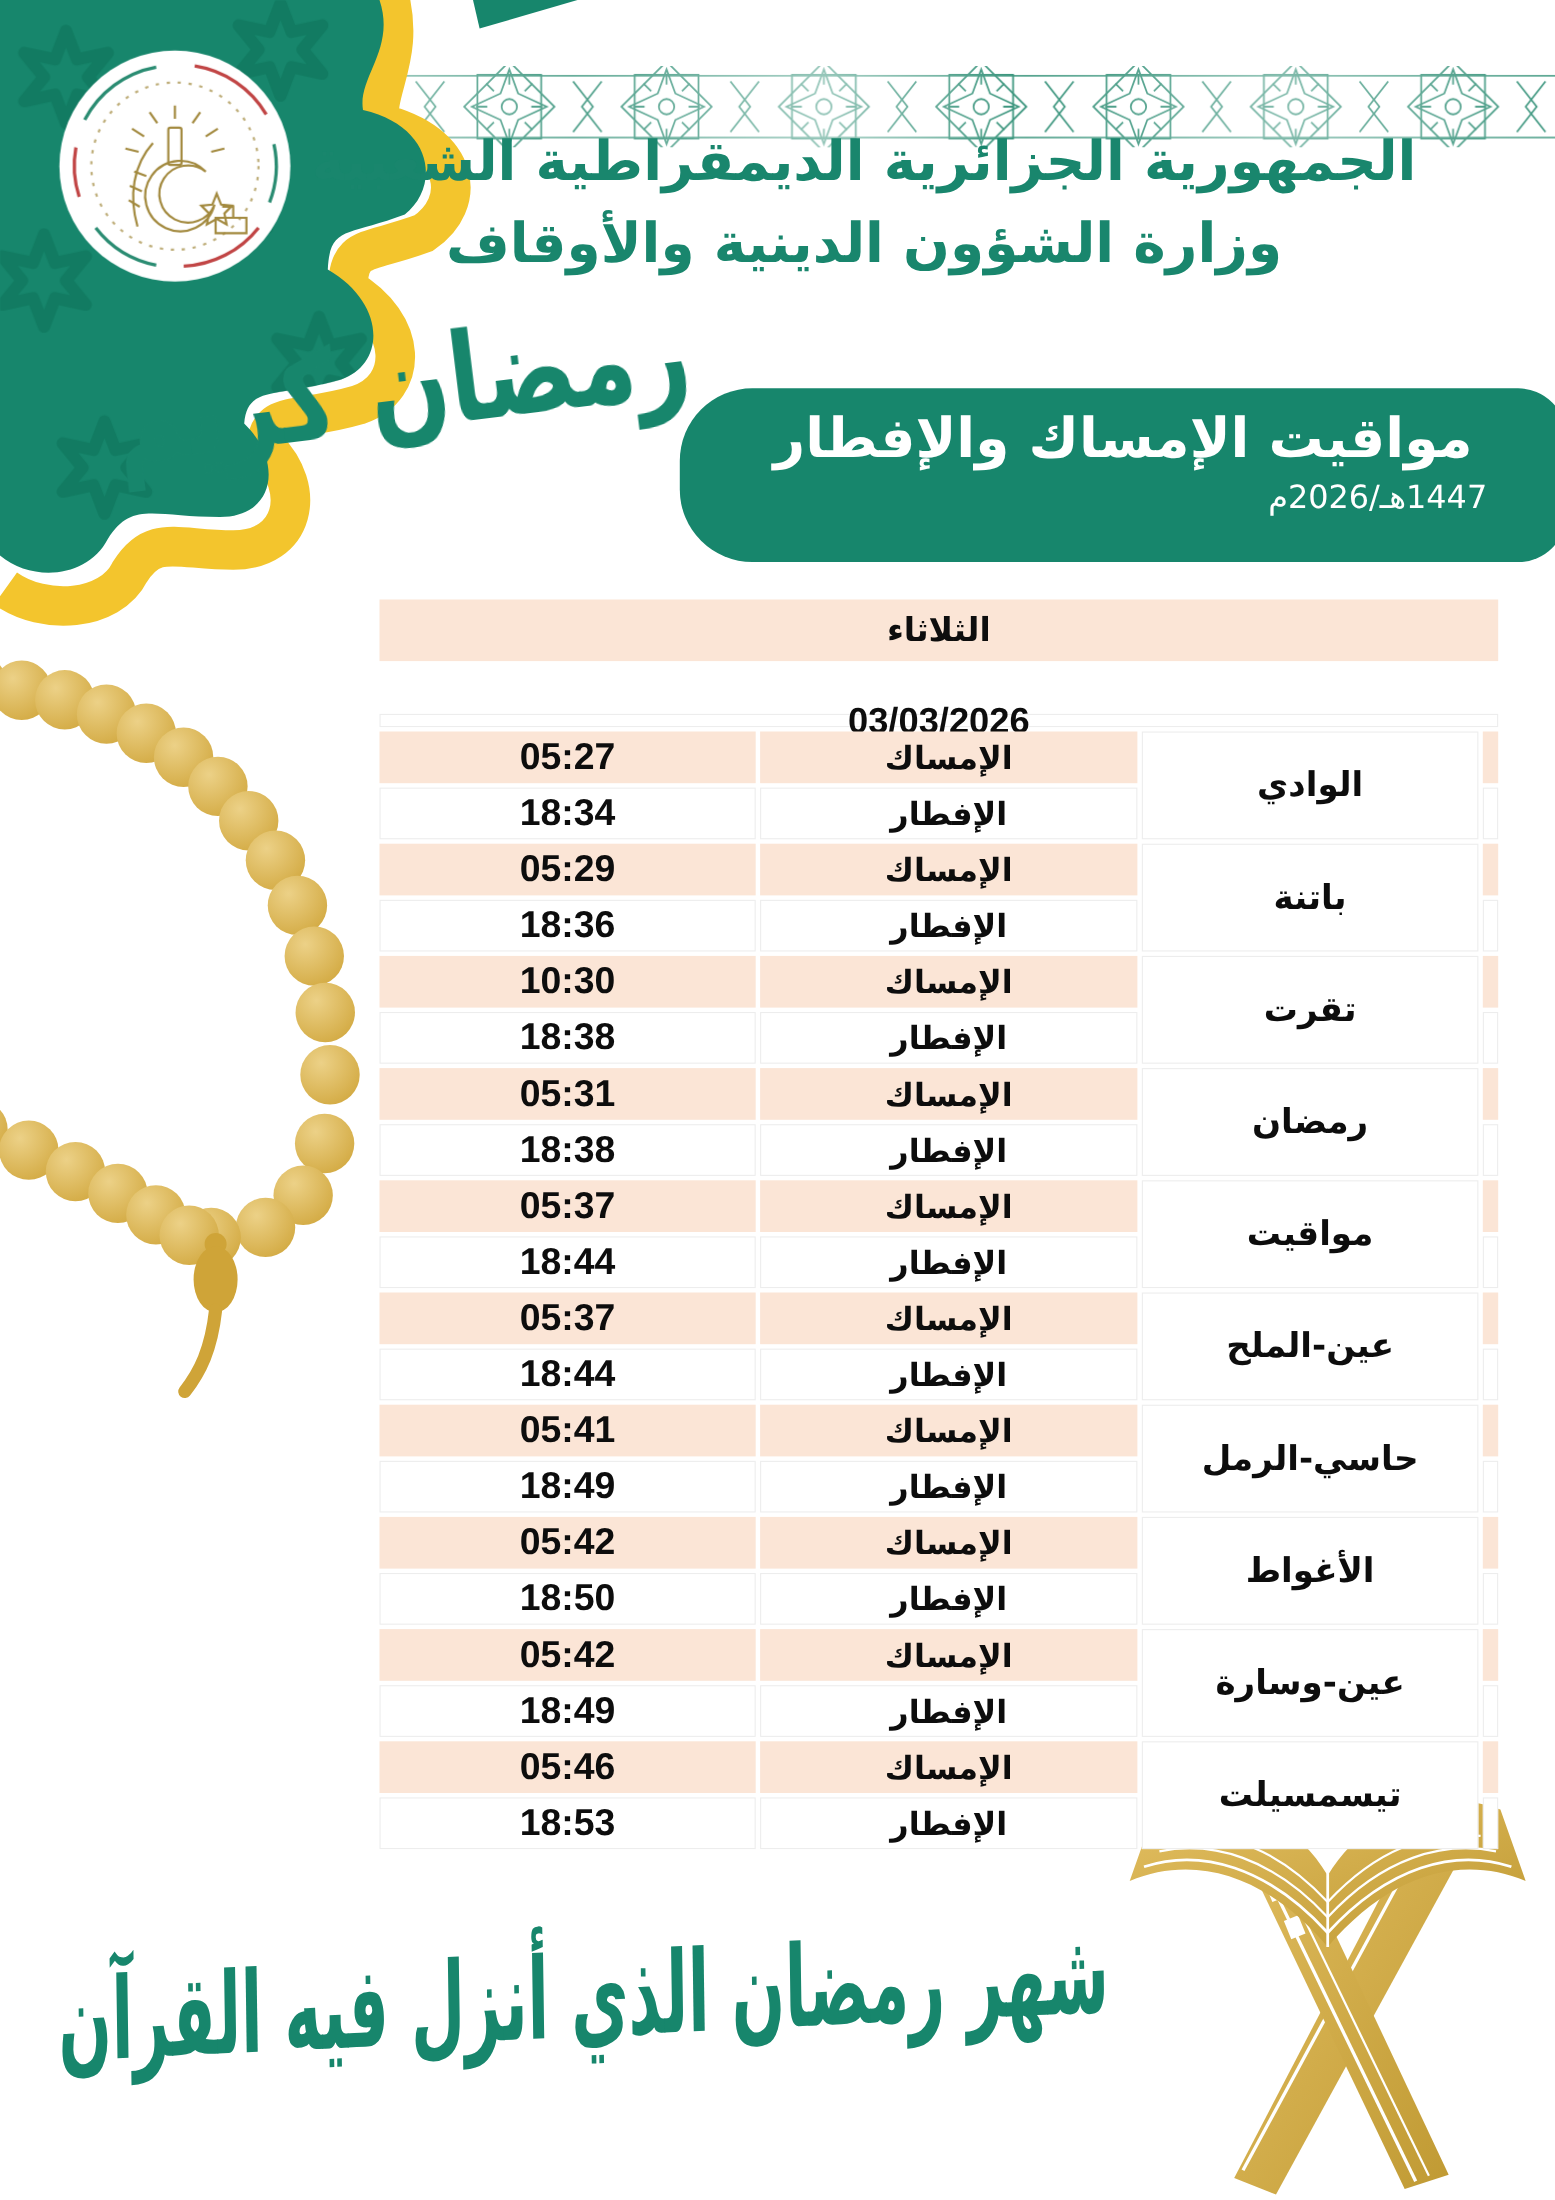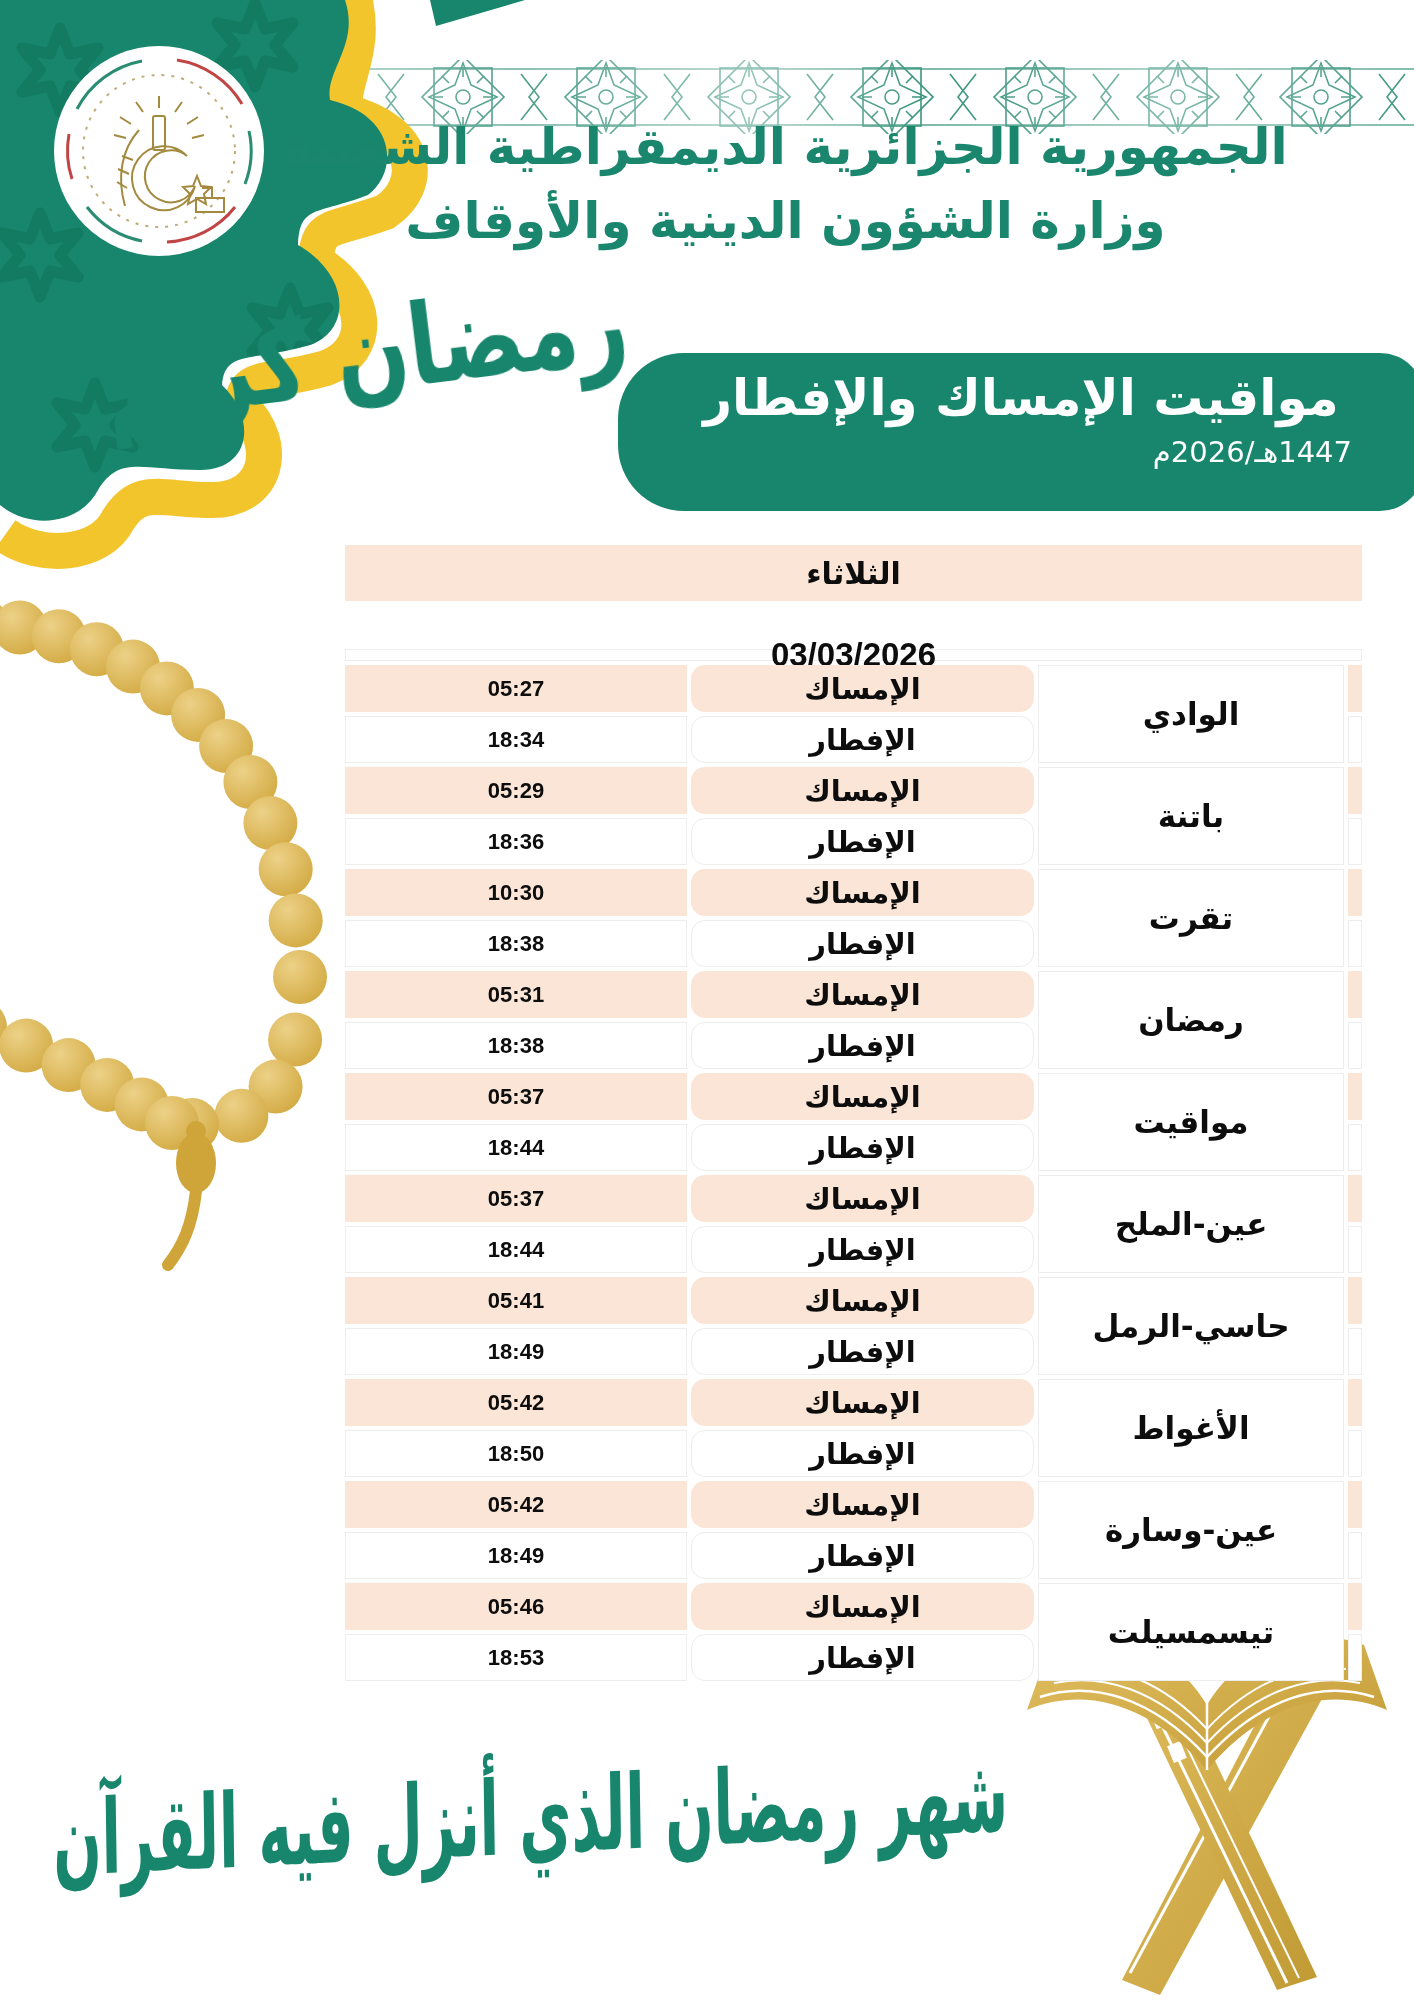--- a/index.html
+++ b/index.html
@@ -35,22 +35,22 @@
   
   .timetable{position:absolute;left:345px;top:545px;width:1017px;z-index:3;direction:rtl;
     display:grid;grid-template-columns:14px 306px 343px 342px;
     grid-template-rows:56px 56px repeat(20,47px);gap:4px;}
   .cell{display:flex;align-items:center;justify-content:center;box-sizing:border-box;
     color:#0d0d0d;font-weight:bold;}
   .peach{background:#fbe5d6;}
   .white{background:#ffffff;border:1px solid #ededed;}
   .day{font-size:30px;}
   .date{font-family:"Liberation Sans","DejaVu Sans",sans-serif;font-size:33px;direction:ltr;}
-  .label{font-size:29px;border-radius:14px;}
-  .time{font-family:"Liberation Sans","DejaVu Sans",sans-serif;font-size:22px;direction:ltr;}
+  .label{font-size:29px;}
+  .time{font-family:"Liberation Sans","DejaVu Sans",sans-serif;font-size:34px;direction:ltr;}
   .city{font-size:31px;}
 
   
   .beads{position:absolute;left:0;top:515px;width:340px;height:770px;z-index:1;}
 
   
   .verse{position:absolute;left:48px;top:1652px;width:965px;height:330px;z-index:2;
     display:flex;align-items:center;justify-content:center;color:#17866c;
     font-weight:bold;font-size:57px;white-space:nowrap;direction:rtl;letter-spacing:-1px;
     transform:scaleY(1.8) rotate(-1.5deg);transform-origin:50% 50%;}

